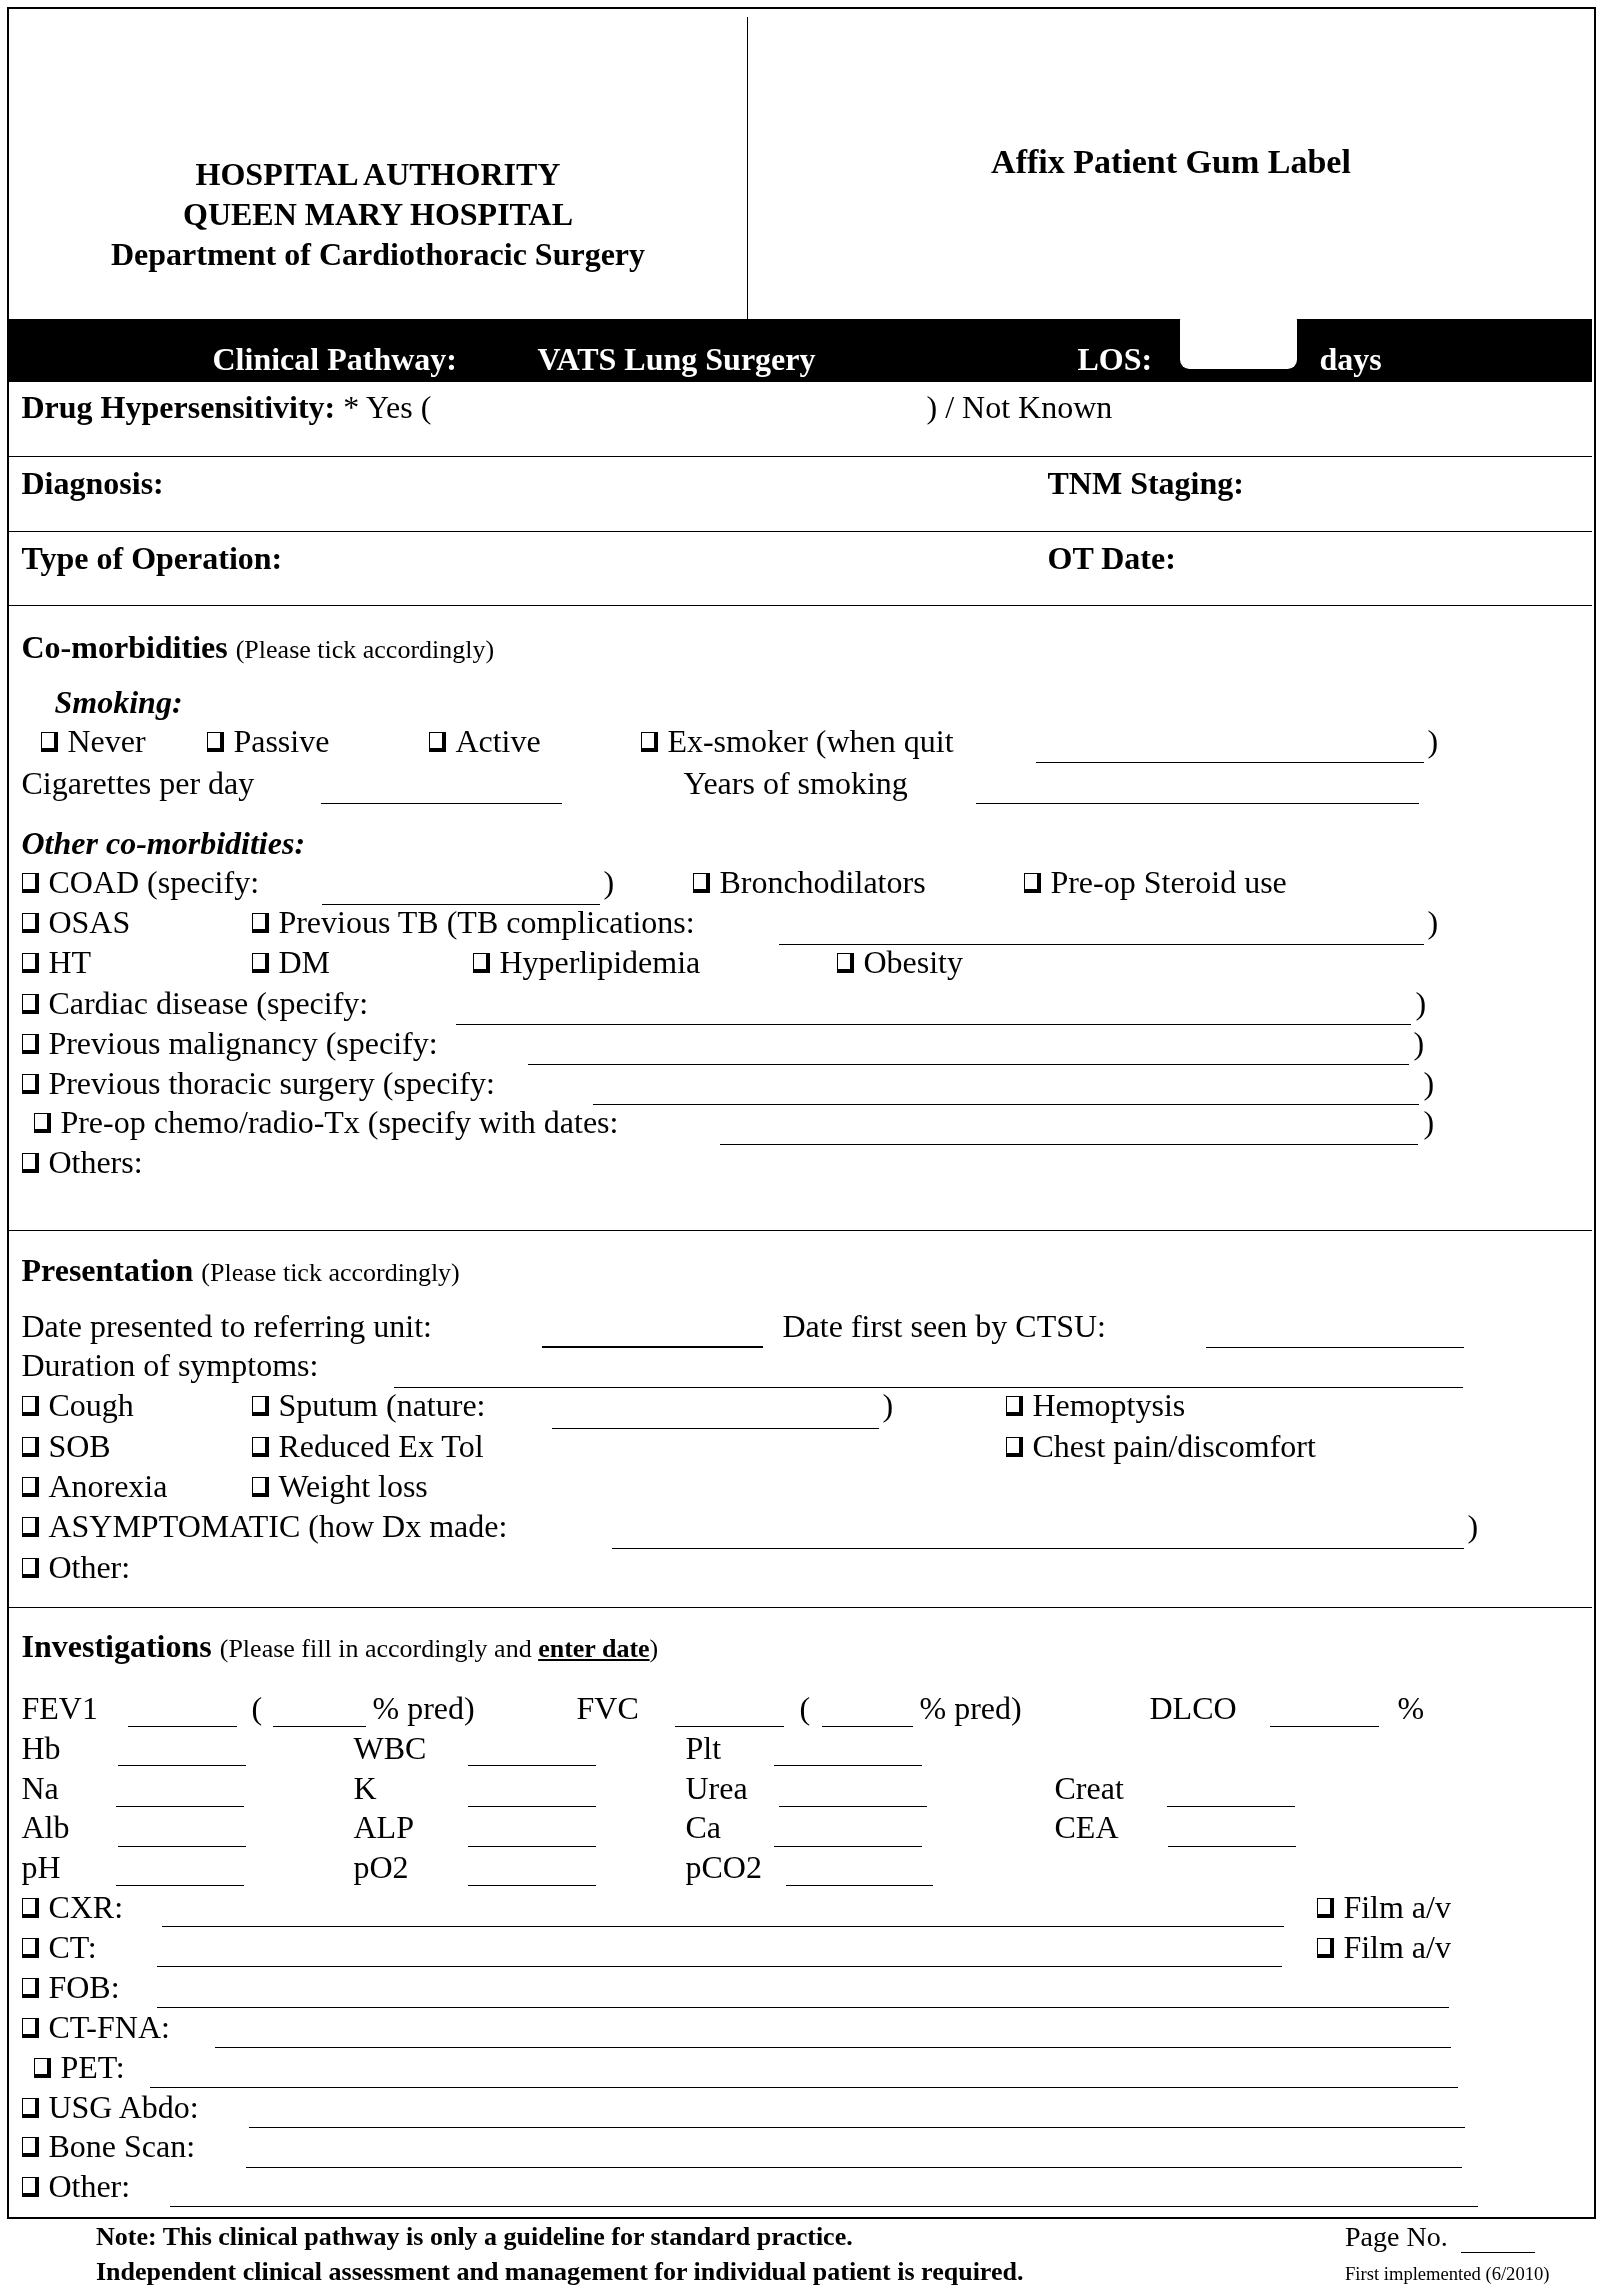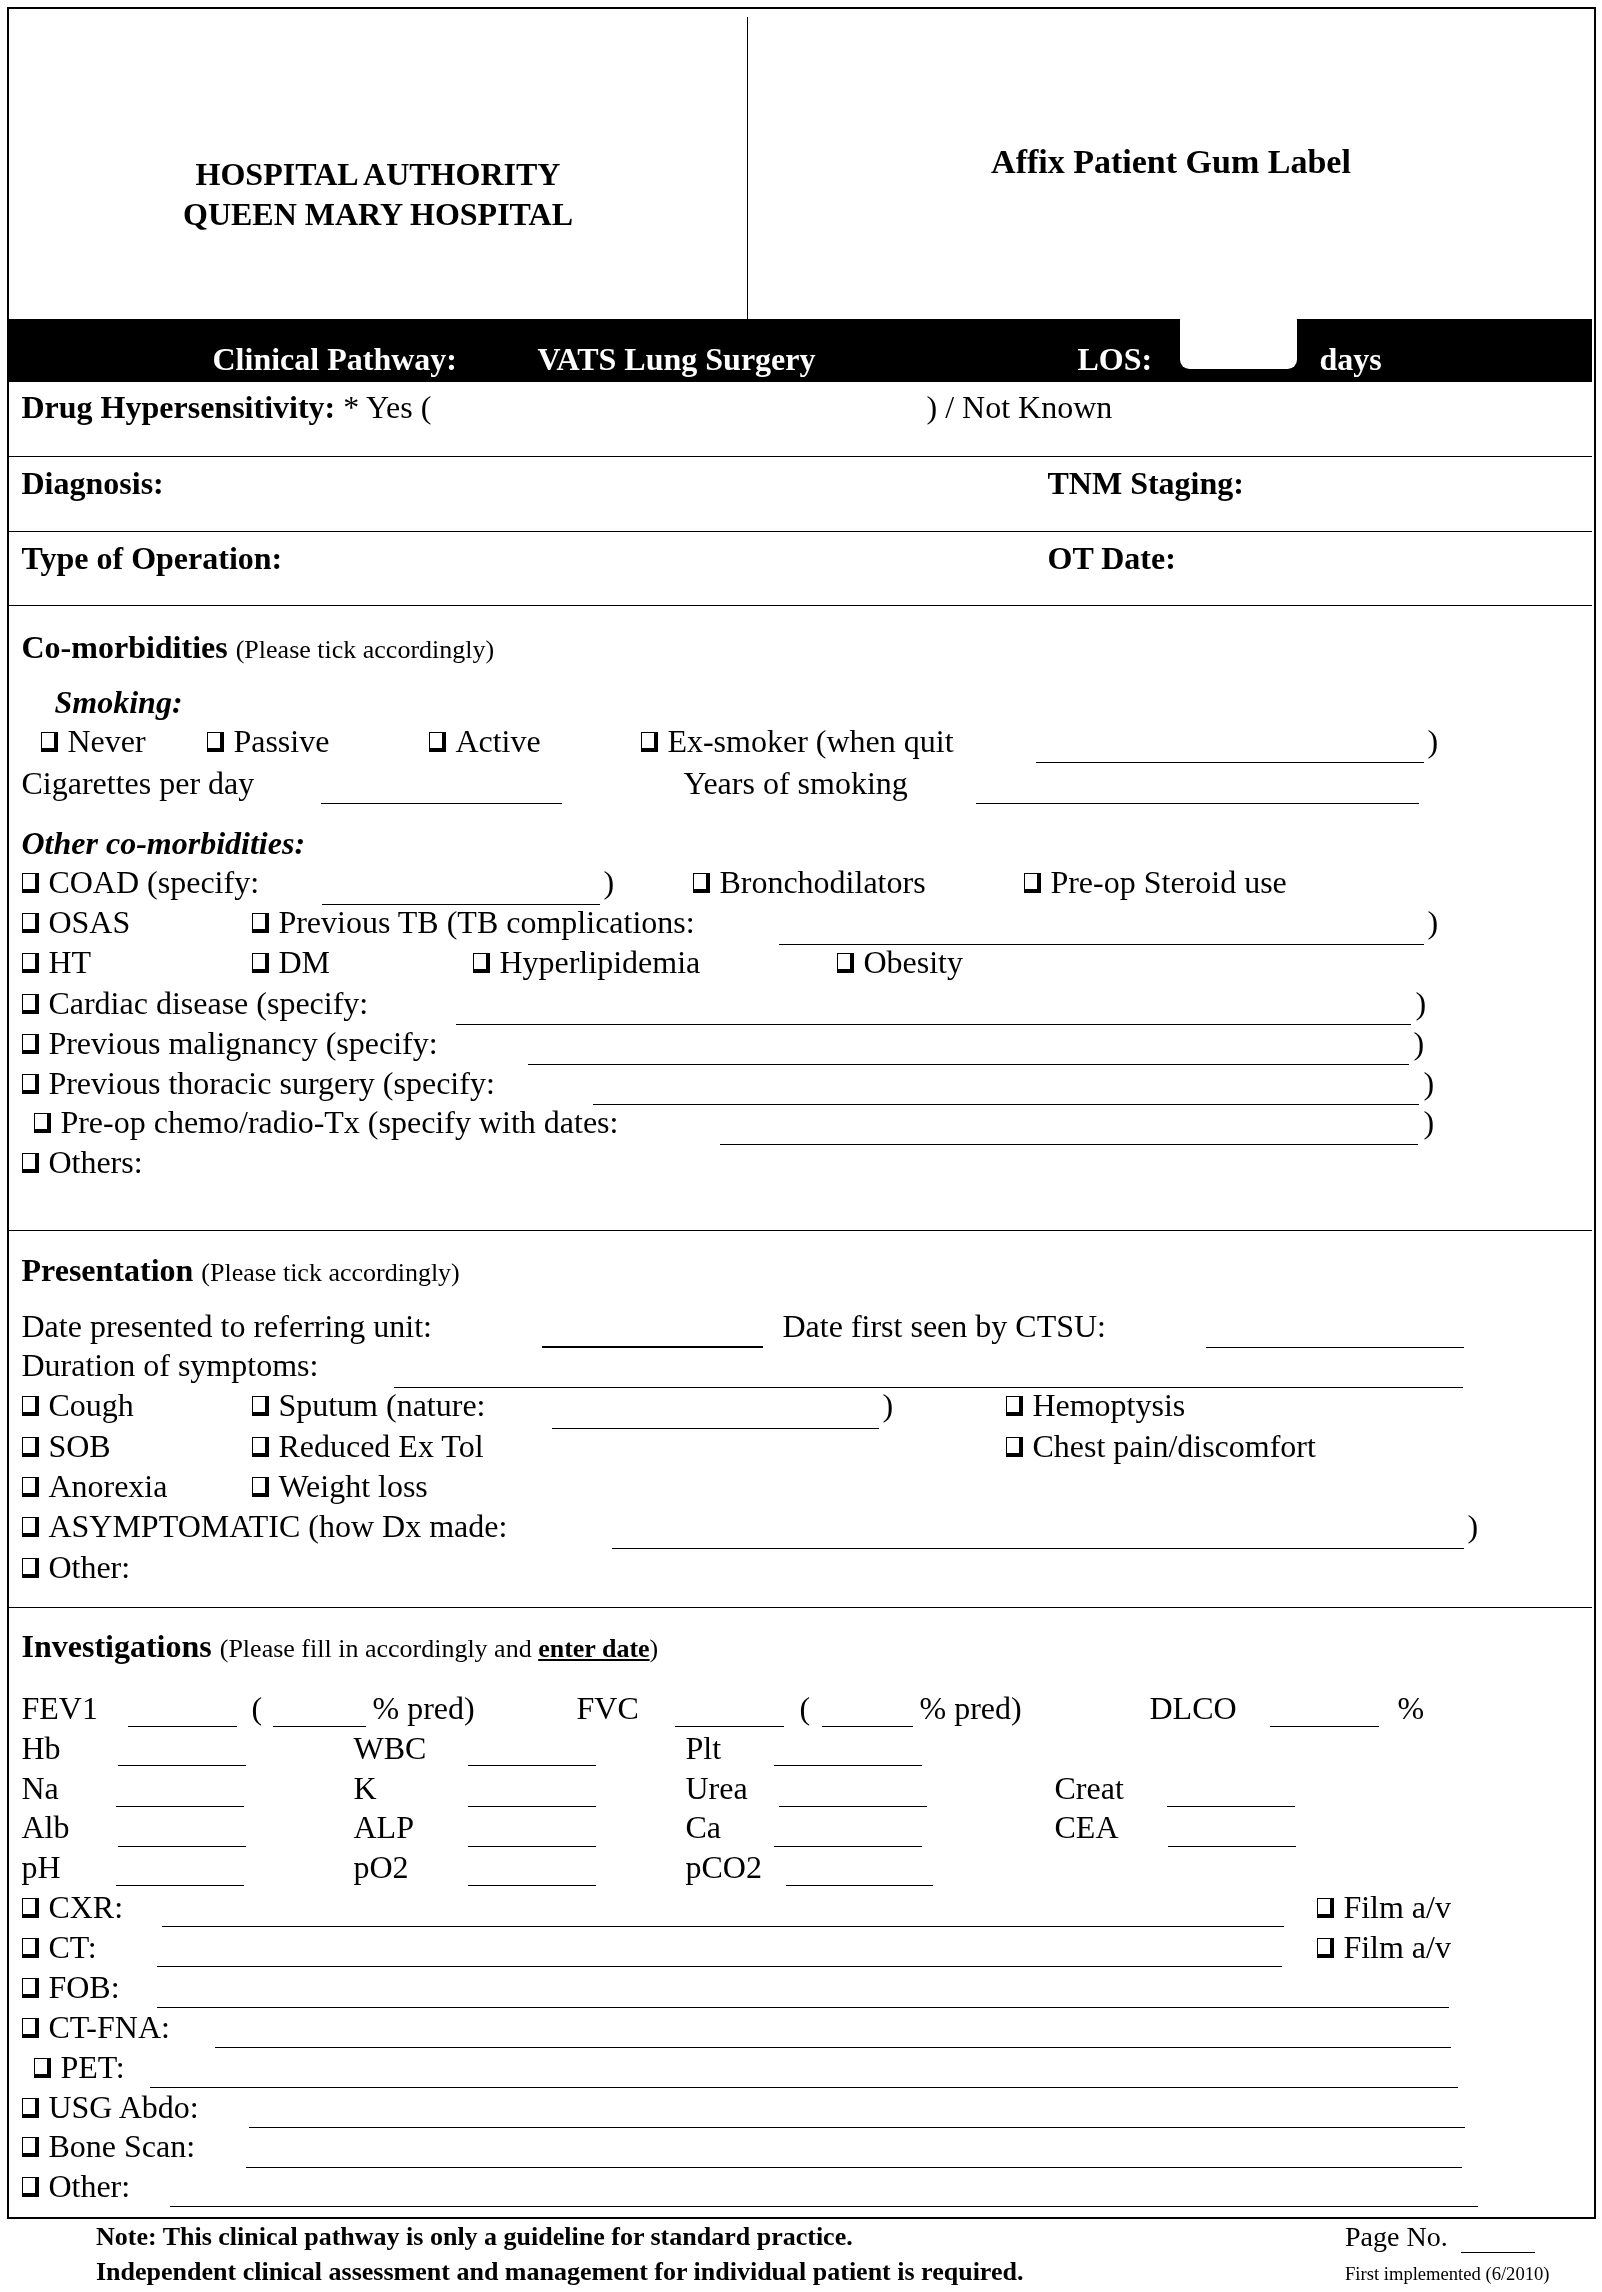--- a/index.html
+++ b/index.html
@@ -22,20 +22,21 @@
   .footer { position:absolute; font-weight:bold; font-size:26px; }
 </style>
 </head>
 <body>
 
 <div class="page">
 
   <div class="hdr-left">
     <div class="hdr-title" style="top:137px;">HOSPITAL AUTHORITY</div>
     <div class="hdr-title" style="top:177px;">QUEEN MARY HOSPITAL</div>
+    <div class="hdr-title" style="top:217px;">Department of Cardiothoracic Surgery</div>
   </div>
   <div class="hdr-right-label">Affix Patient Gum Label</div>
 
   <div class="pathbar">
     <span style="left:204px;">Clinical Pathway:</span>
     <span style="left:529px;">VATS Lung Surgery</span>
     <span style="left:1069px;">LOS:</span>
     <div class="los-box" style="top:-7.4px;"></div>
     <span style="left:1311px;">days</span>
   </div>

